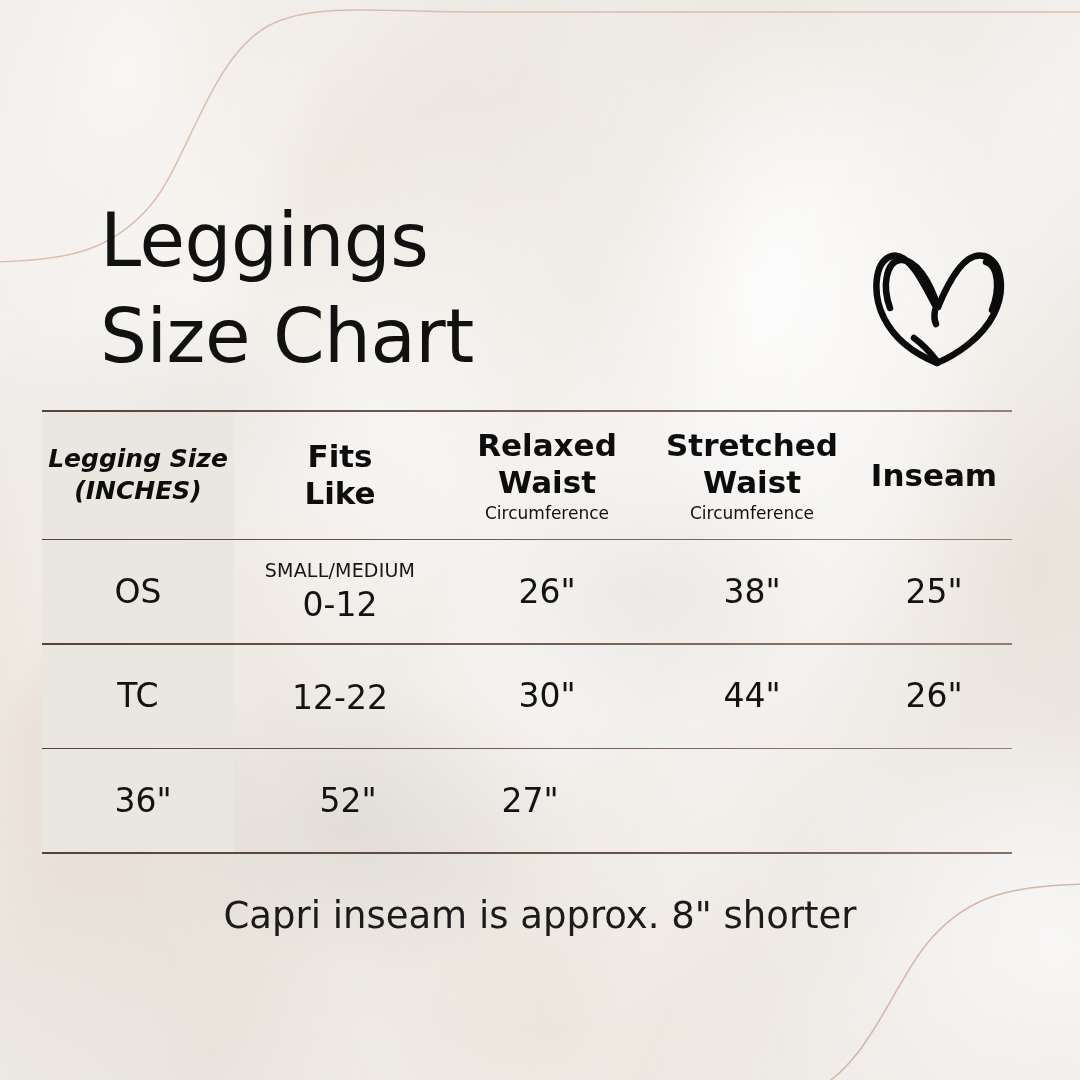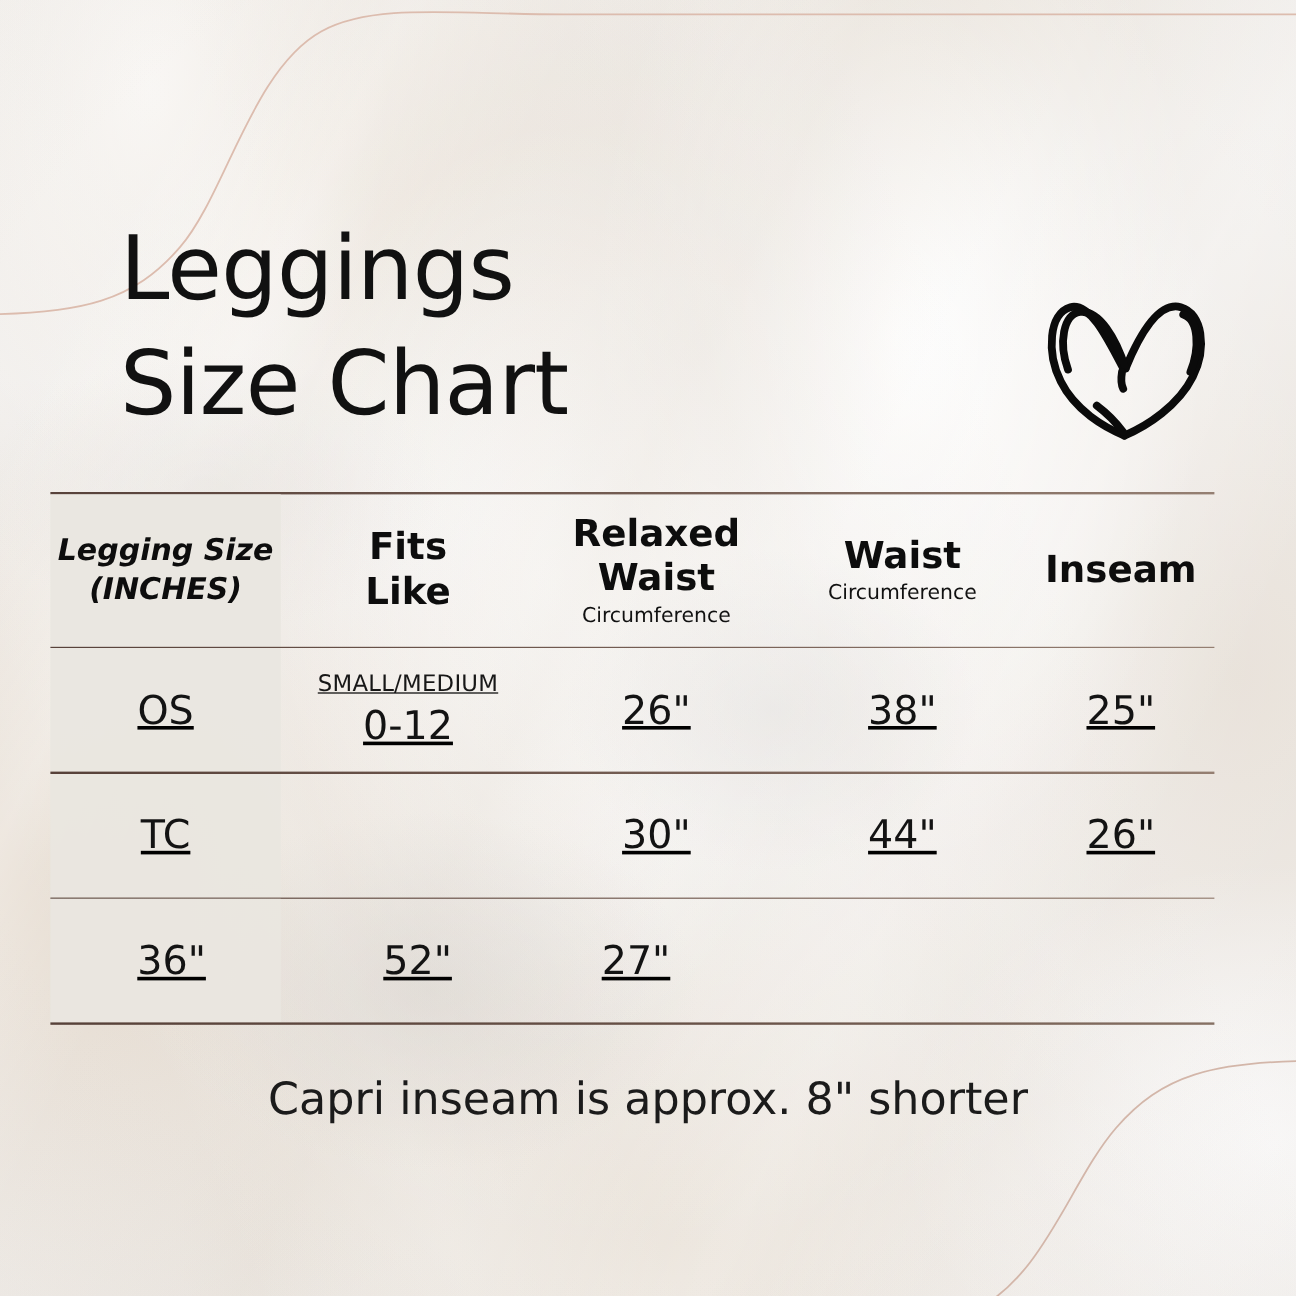--- a/index.html
+++ b/index.html
@@ -97,21 +97,21 @@
 
   
   .page {
     position: absolute;
     inset: 0;
   }
 
   .title-block {
     position: absolute;
     left: 100px;
-    top: 176px;
+    top: 192px;
     width: 640px;
   }
 
   .title-line {
     font-family: "DejaVu Sans", sans-serif;
     font-weight: 400;
     font-size: 74px;
     line-height: 96px;
     letter-spacing: -0.5px;
     color: #111111;
@@ -207,21 +207,21 @@
 
   .hdr-inseam {
     font-family: "DejaVu Sans", sans-serif;
     font-weight: 700;
     font-size: 31px;
     line-height: 37px;
     color: #0d0d0d;
   }
 
   
-  .row-data { height: 103px; text-decoration: underline; }
+  .row-data { height: 103px; }
 
   .val {
     font-family: "DejaVu Sans", sans-serif;
     font-weight: 400;
     font-size: 33px;
     line-height: 40px;
     color: #131313;
   }
 
   .fits-small {
@@ -309,20 +309,21 @@
         <div class="hdr-main">Like</div>
       </div>
 
       <div class="cell c-relax">
         <div class="hdr-main">Relaxed</div>
         <div class="hdr-main">Waist</div>
         <div class="hdr-sub">Circumference</div>
       </div>
 
       <div class="cell c-stretch">
+        <div class="hdr-main">Stretched</div>
         <div class="hdr-main">Waist</div>
         <div class="hdr-sub">Circumference</div>
       </div>
 
       <div class="cell c-inseam">
         <div class="hdr-inseam">Inseam</div>
       </div>
     </div>
 
     <div class="rule"></div>
@@ -338,20 +339,21 @@
       <div class="cell c-stretch val">38"</div>
       <div class="cell c-inseam val">25"</div>
     </div>
 
     <div class="rule"></div>
 
     <div class="trow row-data">
       <div class="col-tint"></div>
       <div class="cell c-size val">TC</div>
       <div class="cell c-fits">
+        <div class="fits-range">12-22</div>
       </div>
       <div class="cell c-relax val">30"</div>
       <div class="cell c-stretch val">44"</div>
       <div class="cell c-inseam val">26"</div>
     </div>
 
     <div class="rule"></div>
 
     <div class="trow row-data">
       <div class="col-tint"></div>

